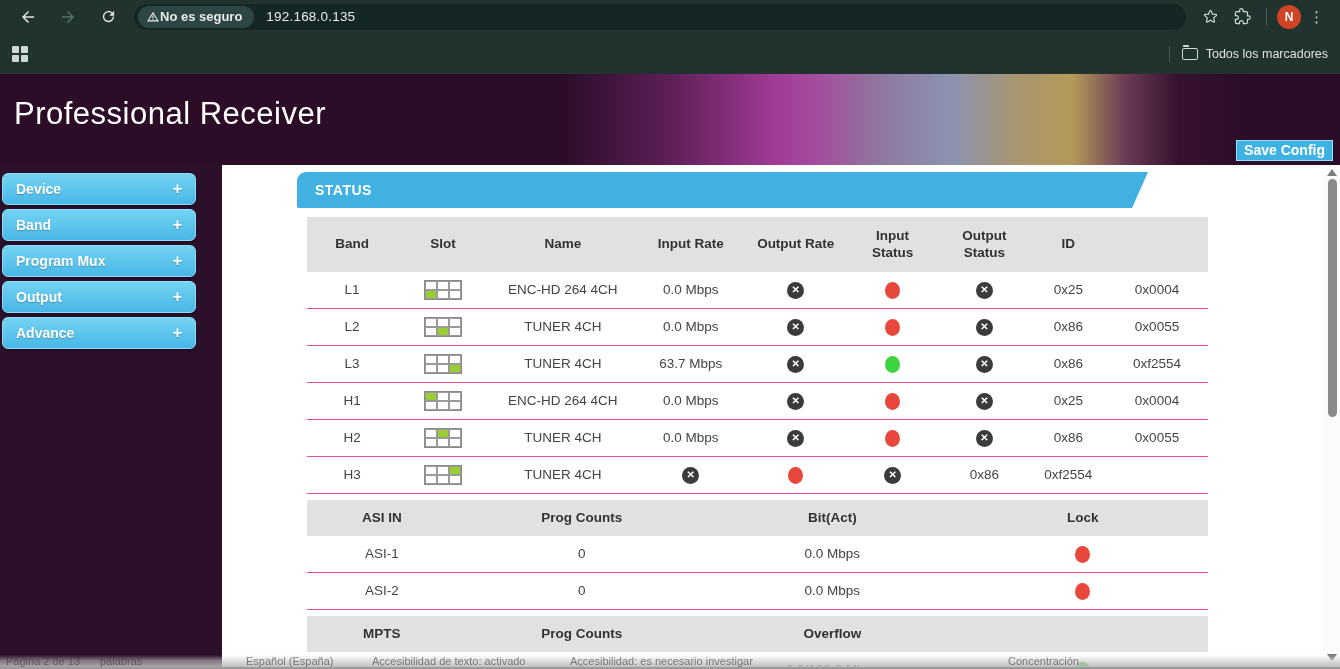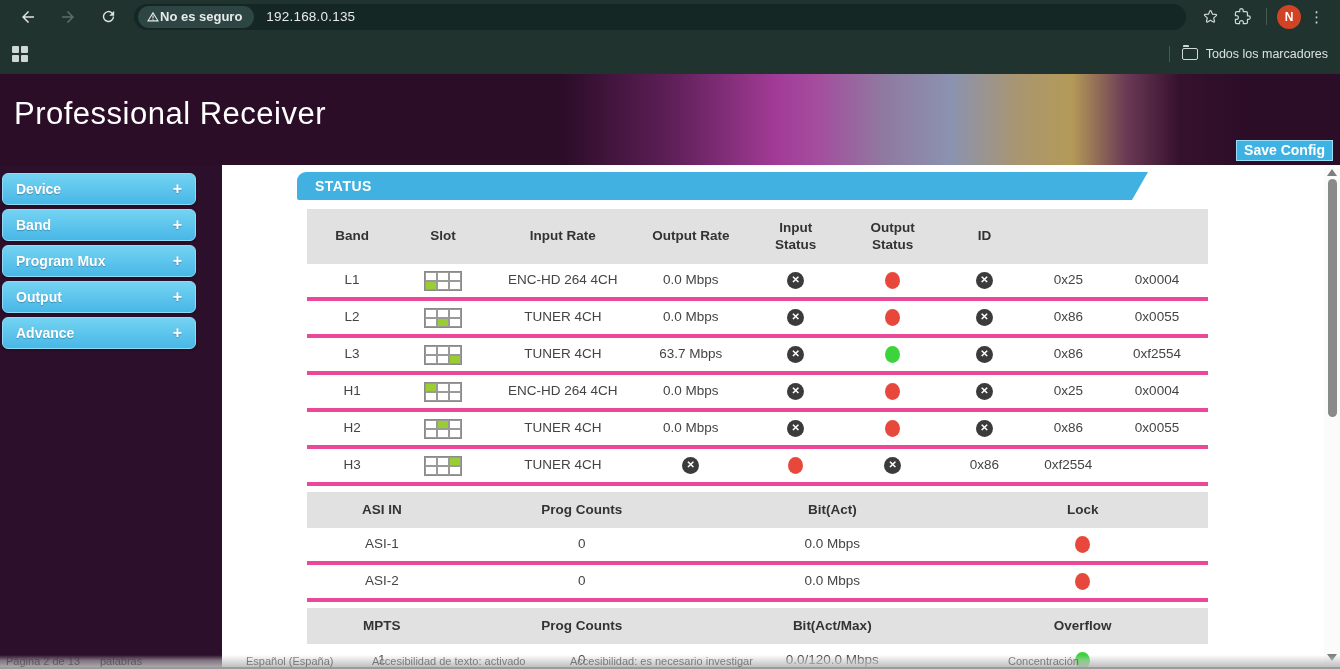--- a/index.html
+++ b/index.html
@@ -37,33 +37,33 @@
   .page-body { display:flex; width:100%; height:504px; position:relative; }
   .sidebar { width:222px; height:100%; background:#2c0f2a; padding-top:8px; flex:0 0 auto; }
   .side-btn { width:194px; height:32px; margin:0 0 4px 2px; border-radius:6px;
     background:linear-gradient(#74d3f2,#48b7e7); border:1px solid #8edcf6;
     display:flex; align-items:center; justify-content:space-between; padding:0 13px;
     color:#fff; font-weight:bold; font-size:14px; cursor:pointer; text-shadow:0 1px 1px rgba(0,0,0,.25);
     box-shadow:0 1px 2px rgba(0,0,0,.4); }
   .side-btn .plus { font-size:16px; }
 
   .main { flex:1; background:#fff; position:relative; }
-  .status-banner { margin:7px 0 0 75px; width:851px; height:28px; border-radius:9px 0 0 2px; overflow:hidden; }
+  .status-banner { margin:7px 0 0 75px; width:851px; height:36px; border-radius:9px 0 0 2px; overflow:hidden; }
   .status-banner-inner { width:100%; height:100%; background:#41b1e1; clip-path:polygon(0 0,100% 0,calc(100% - 16px) 100%,0 100%);
     display:flex; align-items:center; }
   .status-title { color:#fff; font-weight:bold; font-size:14px; letter-spacing:.5px; padding-left:18px; }
 
   .tbl { margin:9px 0 0 85px; width:901px; font-size:13.5px; color:#444; }
   .grid9 { display:grid; grid-template-columns:10% 10.2% 16.4% 12% 11.3% 10.2% 10.2% 8.4% 11.3%; }
   .grid4 { display:grid; grid-template-columns:16.6% 27.8% 27.8% 27.8%; }
   .thead { background:#e1e1e1; font-weight:bold; color:#333; }
   .thead9 { height:55px; }
   .thead4 { height:36px; margin-top:6px; }
   .cell { display:flex; align-items:center; justify-content:center; text-align:center; line-height:1.25; }
-  .trow { height:37px; border-bottom:4px solid #ec4899; background:#fff; }
+  .trow { height:37px; border-bottom:1px solid #ec4899; background:#fff; }
 
   .slot-grid { display:grid; grid-template-columns:repeat(3,12px); grid-template-rows:repeat(2,9px); border:1px solid #8a8a8a; }
   .slot-cell { border:0.5px solid #9a9a9a; background:#fff; }
   .slot-cell.filled { background:#9acd32; }
 
   .dot { display:inline-block; }
   .dot-red { width:15px; height:17px; border-radius:50%; background:#e8473c; }
   .dot-green { width:15px; height:17px; border-radius:50%; background:#3dd33d; }
   .dot-cross { width:17px; height:17px; border-radius:50%; background:#3b3b3b; position:relative; }
   .dot-cross::before { content:"✕"; position:absolute; left:0; top:0; width:100%; height:100%; display:flex; align-items:center; justify-content:center; color:#fff; font-size:10px; font-weight:bold; }
@@ -175,20 +175,21 @@
     <div class="status-banner">
       <div class="status-banner-inner">
         <span class="status-title">STATUS</span>
       </div>
     </div>
 
     <div class="tbl">
       <div class="grid9 thead thead9">
         <div class="cell">Band</div>
         <div class="cell">Slot</div>
+        <div class="cell">Name</div>
         <div class="cell">Input Rate</div>
         <div class="cell">Output Rate</div>
         <div class="cell" style="white-space:pre-line;max-width:70px;margin:0 auto;">Input Status</div>
         <div class="cell" style="white-space:pre-line;max-width:70px;margin:0 auto;">Output Status</div>
         <div class="cell">ID</div>
       </div>
 
       <div class="grid9 trow">
         <div class="cell">L1</div>
         <div class="cell">
@@ -369,21 +370,20 @@
         <div class="cell">0</div>
         <div class="cell">0.0 Mbps</div>
         <div class="cell">
             <span class="dot dot-red"></span>
           </div>
       </div>
 
       <div class="grid4 thead thead4">
         <div class="cell">MPTS</div>
         <div class="cell">Prog Counts</div>
-        <div class="cell">Bit(Act/Max)</div>
         <div class="cell">Overflow</div>
       </div>
       <div class="grid4 trow">
         <div class="cell">1</div>
         <div class="cell">0</div>
         <div class="cell">0.0/120.0 Mbps</div>
         <div class="cell">
             <span class="dot dot-green"></span>
           </div>
       </div>

